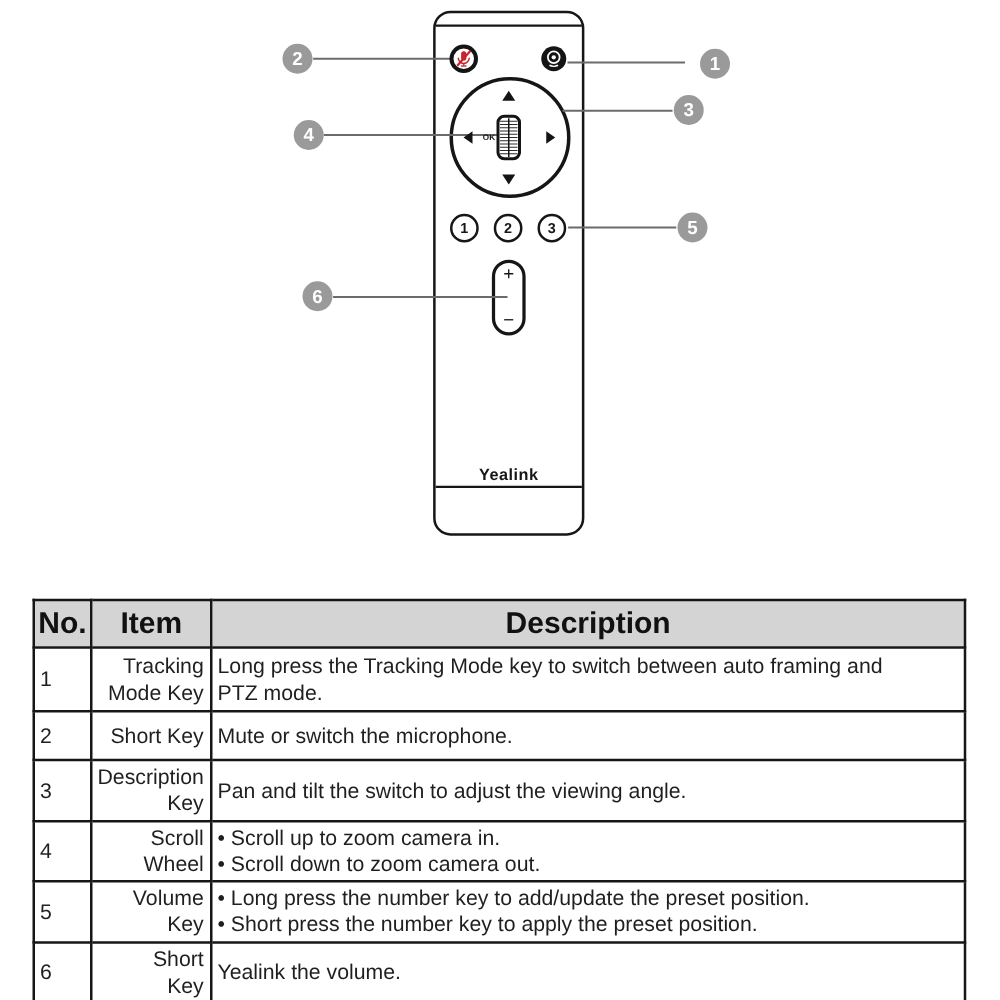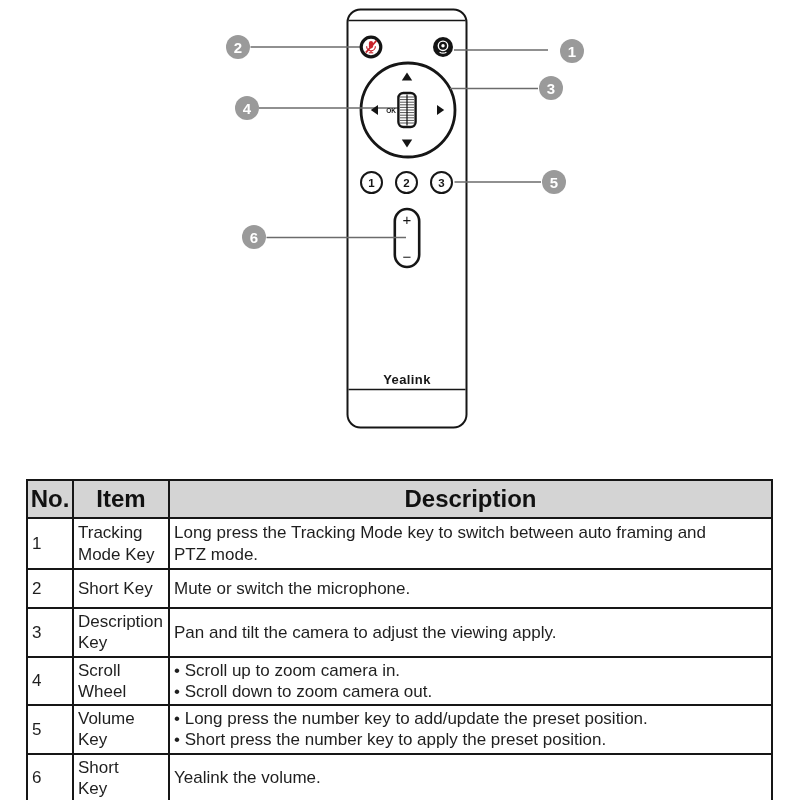--- a/index.html
+++ b/index.html
@@ -28,21 +28,21 @@
   .brand{position:absolute;left:347px;top:372px;width:120px;text-align:center;
          font-size:13px;font-weight:bold;letter-spacing:.4px;color:#161616;}
 
   
   .table-wrap{position:absolute;left:26px;top:479px;}
   table.keys{border-collapse:collapse;table-layout:fixed;width:747px;background:#fff;}
   table.keys th, table.keys td{border:2px solid #161616;overflow:hidden;}
   table.keys th{background:#d4d4d4;font-size:24px;font-weight:bold;color:#111;text-align:center;padding:2px;}
   table.keys td{font-size:17px;color:#1f1f1f;vertical-align:middle;padding:2px 5px 2px 4px;}
   td.no-cell{padding-left:5px;}
-  td.item-cell{padding-left:4px;padding-right:1px;}
+  td.item-cell{padding-left:4px;padding-right:1px;text-align:right;}
   td.desc-cell{padding-left:7px;}
   .pre{white-space:pre-line;line-height:1.25;display:block;}
 </style>
 </head>
 <body>
 
 <div class="stage">
 
   <div class="diagram">
 
@@ -173,21 +173,21 @@
         </tr>
         <tr style="height:48px;">
           <td class="no-cell">
               <span class="pre">3</span>
             </td>
           <td class="item-cell">
               <span class="pre">Description
 Key</span>
             </td>
           <td class="desc-cell">
-              <span class="pre">Pan and tilt the camera to adjust the viewing apply.</span>
+              <span class="pre">Pan and tilt the switch to adjust the viewing angle.</span>
             </td>
         </tr>
         <tr style="height:47px;">
           <td class="no-cell">
               <span class="pre">4</span>
             </td>
           <td class="item-cell">
               <span class="pre">Scroll
 Wheel</span>
             </td>

